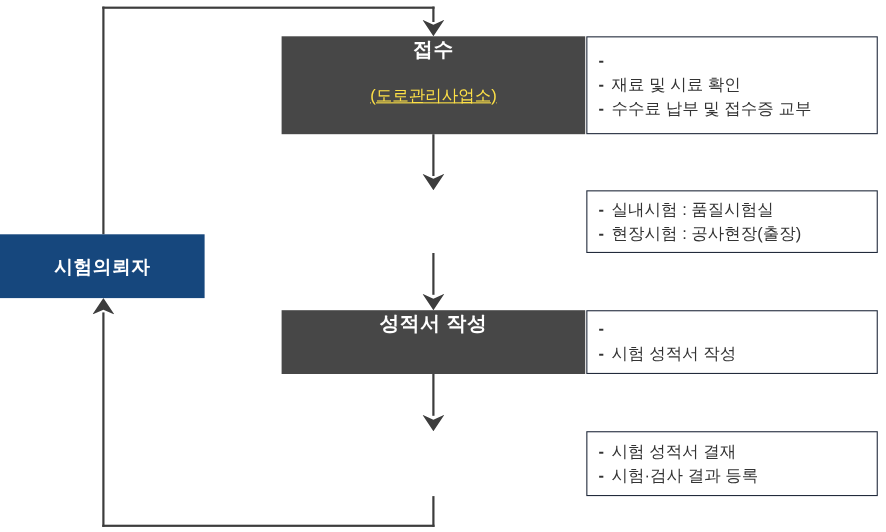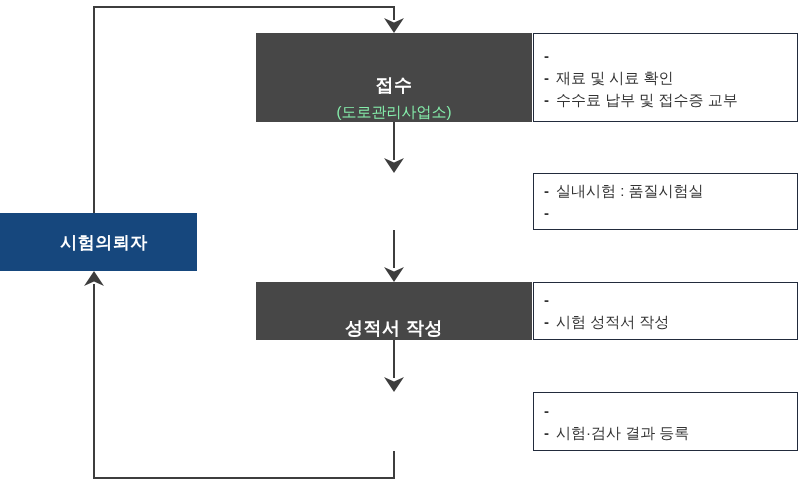--- a/index.html
+++ b/index.html
@@ -40,43 +40,43 @@
     width: 186px;
     height: 58px;
     background: var(--requester-box, #16477d);
     color: #ffffff;
     font-size: 17px;
     font-weight: bold;
     display: flex;
     align-items: center;
     justify-content: center;
     letter-spacing: 0.5px;
-    padding-left: 11px;
   }
   .step-box {
     position: absolute;
     left: 256px;
     width: 276px;
     background: var(--step-box, #474747);
     color: #ffffff;
     display: flex;
     flex-direction: column;
     align-items: center;
-    justify-content: flex-end;
+    justify-content: flex-start;
     text-align: center;
   }
   .step-title {
     font-size: 18px;
     font-weight: bold;
     letter-spacing: 0.5px;
   }
   .step-subtitle {
     font-size: 15px;
-    margin-top: 6px;
-    color: #86efac;
+    margin-top: 21px;
+    color: #fde047;
+    text-decoration: underline;
   }
   .step-subtitle:empty { display: none; }
   .note-box {
     position: absolute;
     left: 533px;
     width: 265px;
     background: #ffffff;
     border: 1px solid var(--note-border, #222b3c);
     box-sizing: border-box;
     display: flex;
@@ -149,40 +149,42 @@
     </div>
   </div>
 
   <div class="note-box step2">
     <div class="note-line">
       <span class="dash">-</span>
       <span>실내시험 : 품질시험실</span>
     </div>
     <div class="note-line">
       <span class="dash">-</span>
+      <span>현장시험 : 공사현장(출장)</span>
     </div>
   </div>
 
   <div class="step-box step3">
     <div class="step-title">성적서 작성</div>
 
   </div>
   <div class="note-box step3">
     <div class="note-line">
       <span class="dash">-</span>
     </div>
     <div class="note-line">
       <span class="dash">-</span>
       <span>시험 성적서 작성</span>
     </div>
   </div>
 
   <div class="note-box step4">
     <div class="note-line">
       <span class="dash">-</span>
+      <span>시험 성적서 결재</span>
     </div>
     <div class="note-line">
       <span class="dash">-</span>
       <span>시험·검사 결과 등록</span>
     </div>
   </div>
 
 </div>
 
 </body></html>

